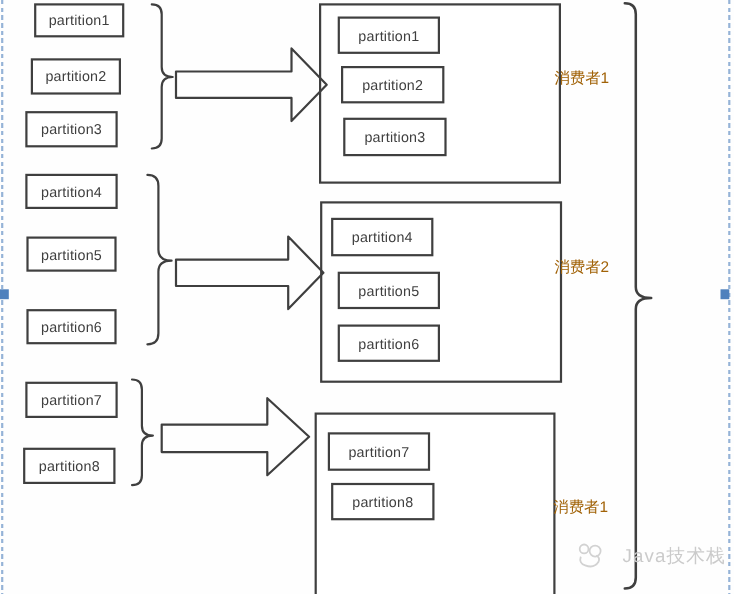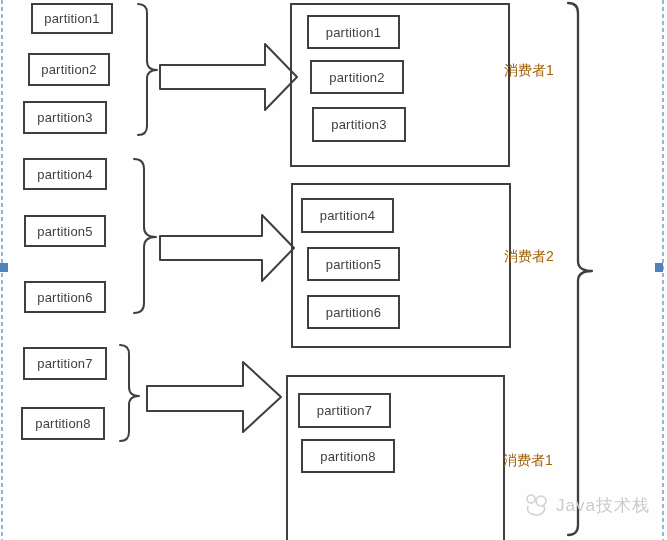--- a/index.html
+++ b/index.html
@@ -7,21 +7,21 @@
   .canvas{position:relative;width:667px;height:540px;background:#fefefe;overflow:hidden;}
   .svg-layer{position:absolute;left:0;top:0;width:667px;height:540px;pointer-events:none;}
   .pbox{position:absolute;box-sizing:border-box;border:2px solid #3f3f3f;background:#fff;
         display:flex;align-items:center;justify-content:center;
         font-size:13px;color:#3f3f3f;letter-spacing:0.2px;}
   .cbox{position:absolute;box-sizing:border-box;border:2px solid #3f3f3f;background:#fff;}
   .clabel{position:absolute;font-size:14px;color:#a16207;white-space:nowrap;}
   .selline{position:absolute;top:0;width:2px;height:540px;
            background:repeating-linear-gradient(to bottom,#95b3d7 0 4px,transparent 4px 7px);}
   .handle{position:absolute;width:8px;height:9px;background:#4f81bd;}
-  .watermark{position:absolute;left:522px;top:492px;display:flex;align-items:center;gap:2px;
+  .watermark{position:absolute;left:522px;top:492px;display:flex;align-items:center;gap:12px;
              color:#cbcbcb;font-size:17px;letter-spacing:1px;}
 </style>
 </head>
 <body>
 
 <div class="canvas">
 
   <div class="pbox" style="left:31px;top:3px;width:82px;height:31px;">partition1</div>
   <div class="pbox" style="left:28px;top:53px;width:82px;height:33px;">partition2</div>
   <div class="pbox" style="left:23px;top:101px;width:84px;height:33px;">partition3</div>
@@ -40,21 +40,21 @@
   <div class="pbox" style="left:312px;top:107px;width:94px;height:35px;">partition3</div>
 
   <div class="pbox" style="left:301px;top:198px;width:93px;height:35px;">partition4</div>
   <div class="pbox" style="left:307px;top:247px;width:93px;height:34px;">partition5</div>
   <div class="pbox" style="left:307px;top:295px;width:93px;height:34px;">partition6</div>
 
   <div class="pbox" style="left:298px;top:393px;width:93px;height:35px;">partition7</div>
   <div class="pbox" style="left:301px;top:439px;width:94px;height:34px;">partition8</div>
 
   <div class="clabel" style="left:504px;top:62px;">消费者1</div>
-  <div class="clabel" style="left:504px;top:248px;">消费者2</div>
+  <div class="clabel" style="left:504px;top:234px;">消费者2</div>
   <div class="clabel" style="left:503px;top:452px;">消费者1</div>
 
   <svg class="svg-layer" viewBox="0 0 667 540">
     <g fill="none" stroke="#3f3f3f" stroke-width="2" stroke-linecap="round" stroke-linejoin="round">
       <path d="M 138,4 Q 147,4 147,13 L 147,61 Q 147,70 157,70 Q 147,70 147,79 L 147,126 Q 147,135 138,135"></path>
       <path d="M 134,159 Q 144,159 144,169 L 144,227 Q 144,237 156,237 Q 144,237 144,247 L 144,303 Q 144,313 134,313"></path>
       <path d="M 120,345 Q 129,345 129,354 L 129,387 Q 129,396 139,396 Q 129,396 129,405 L 129,432 Q 129,441 120,441"></path>
       <path stroke-width="2.3" d="M 568,3 Q 578,3 578,13 L 578,261 Q 578,271 592,271 Q 578,271 578,281 L 578,525 Q 578,535 568,535"></path>
       <polygon points="160,65 265,65 265,44 297,77 265,110 265,89 160,89"></polygon>
       <polygon points="160,236 262,236 262,215 294,248 262,281 262,260 160,260"></polygon>

